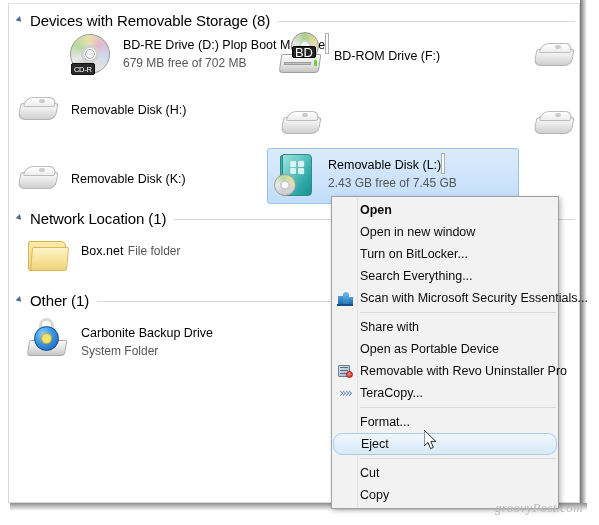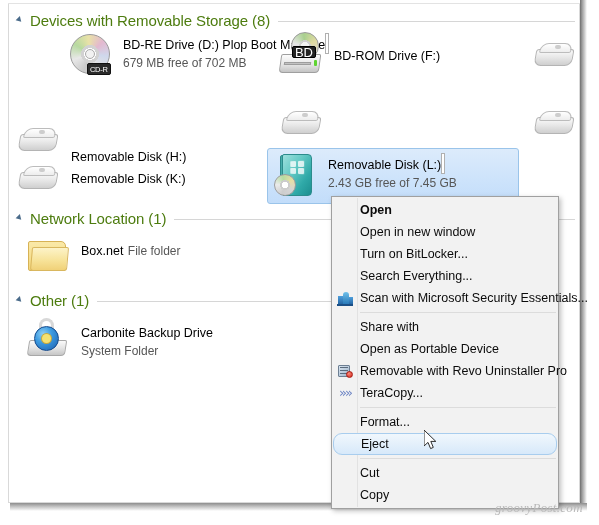--- a/index.html
+++ b/index.html
@@ -79,21 +79,21 @@
     left: 2px; top: 3px;
     width: 0; height: 0;
     border-left: 5px solid #4a6b8a;
     border-top: 3px solid transparent;
     border-bottom: 3px solid transparent;
     transform: rotate(45deg);
     transform-origin: 50% 50%;
   }
   .group-title {
     font-size: 15px;
-    color: #4d7c0f;
+    color: #000000;
     white-space: nowrap;
     flex: 0 0 auto;
     letter-spacing: -0.1px;
   }
   .group-rule {
     flex: 1 1 auto;
     height: 1px;
     background: #d6d6d6;
     margin-left: 8px;
     margin-top: 3px;
@@ -198,21 +198,21 @@
   .ic-disc .hole {
     position: absolute;
     left: 18px; top: 17px;
     width: 10px; height: 10px;
     border-radius: 50%;
     background: #f2f2f2;
     border: 1px solid #aaaaaa;
   }
   .ic-disc .badge {
     position: absolute;
-    left: 20px; top: 31px;
+    left: 4px; top: 31px;
     padding: 0 2px;
     height: 12px;
     line-height: 12px;
     background: #2b2b2b;
     color: #ffffff;
     font-size: 7.5px;
     font-family: "Liberation Sans", sans-serif;
     border-radius: 2px;
     border: 1px solid #111111;
     letter-spacing: -0.3px;
@@ -544,21 +544,21 @@
     </div>
 
     <div class="tile" style="left:518px; top:25px; width:60px;">
       <span class="tile-icon ic-usb">
         <span class="body"></span>
           <span class="top"></span>
           <span class="cap"></span>
       </span>
     </div>
 
-    <div class="tile" style="left:2px; top:110px; width:250px;align-items:flex-end;">
+    <div class="tile" style="left:2px; top:79px; width:250px;">
       <span class="tile-icon ic-usb">
         <span class="body"></span>
           <span class="top"></span>
           <span class="cap"></span>
       </span>
       <span class="tile-body" style="padding-top:14px;">
         <span class="tile-name">Removable Disk (H:)</span>
       </span>
     </div>
 

